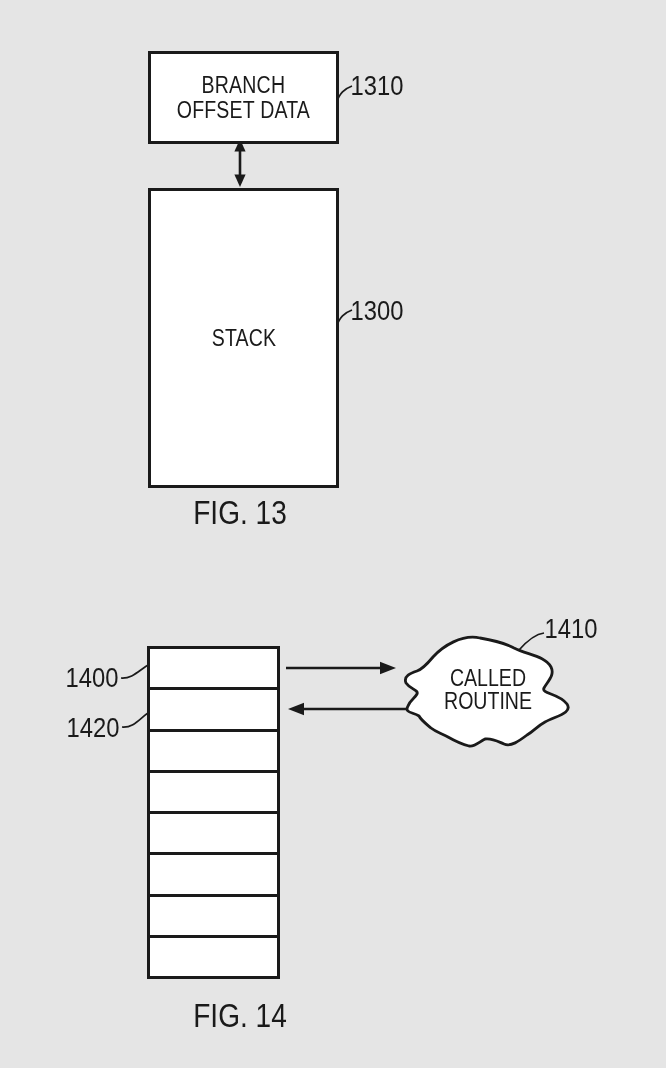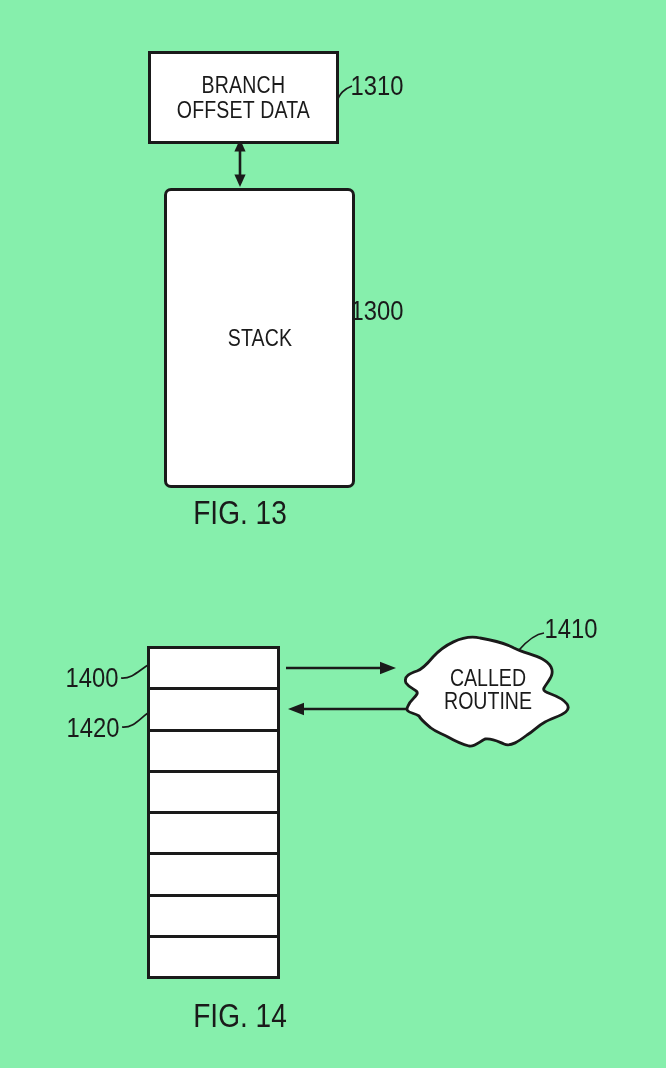--- a/index.html
+++ b/index.html
@@ -4,21 +4,21 @@
 <style>
   html, body {
     margin: 0;
     padding: 0;
     background: #ffffff;
   }
   .sheet {
     position: relative;
     width: 666px;
     height: 1068px;
-    background: #86efac;
+    background: #e5e5e5;
     font-family: "Liberation Sans", sans-serif;
     color: #1a1a1a;
     overflow: hidden;
   }
   .art {
     position: absolute;
     left: 0;
     top: 0;
     z-index: 1;
     pointer-events: none;
@@ -35,21 +35,21 @@
   .box-label {
     display: block;
     text-align: center;
     font-size: 23px;
     line-height: 25px;
     letter-spacing: 0.2px;
     transform: scaleX(0.85);
     white-space: nowrap;
   }
   #branch-box { left: 148px; top: 51px;  width: 185px; height: 87px; }
-  #stack-box  { left: 164px; top: 188px; width: 185px; height: 294px; border-radius: 7px; }
+  #stack-box  { left: 148px; top: 188px; width: 185px; height: 294px; }
   #fig14-stack {
     position: absolute;
     left: 147px; top: 646px;
     width: 133px; height: 333px;
     border: 3px solid #1a1a1a;
     background: #ffffff;
     z-index: 2;
     display: flex;
     flex-direction: column;
     box-sizing: border-box;

